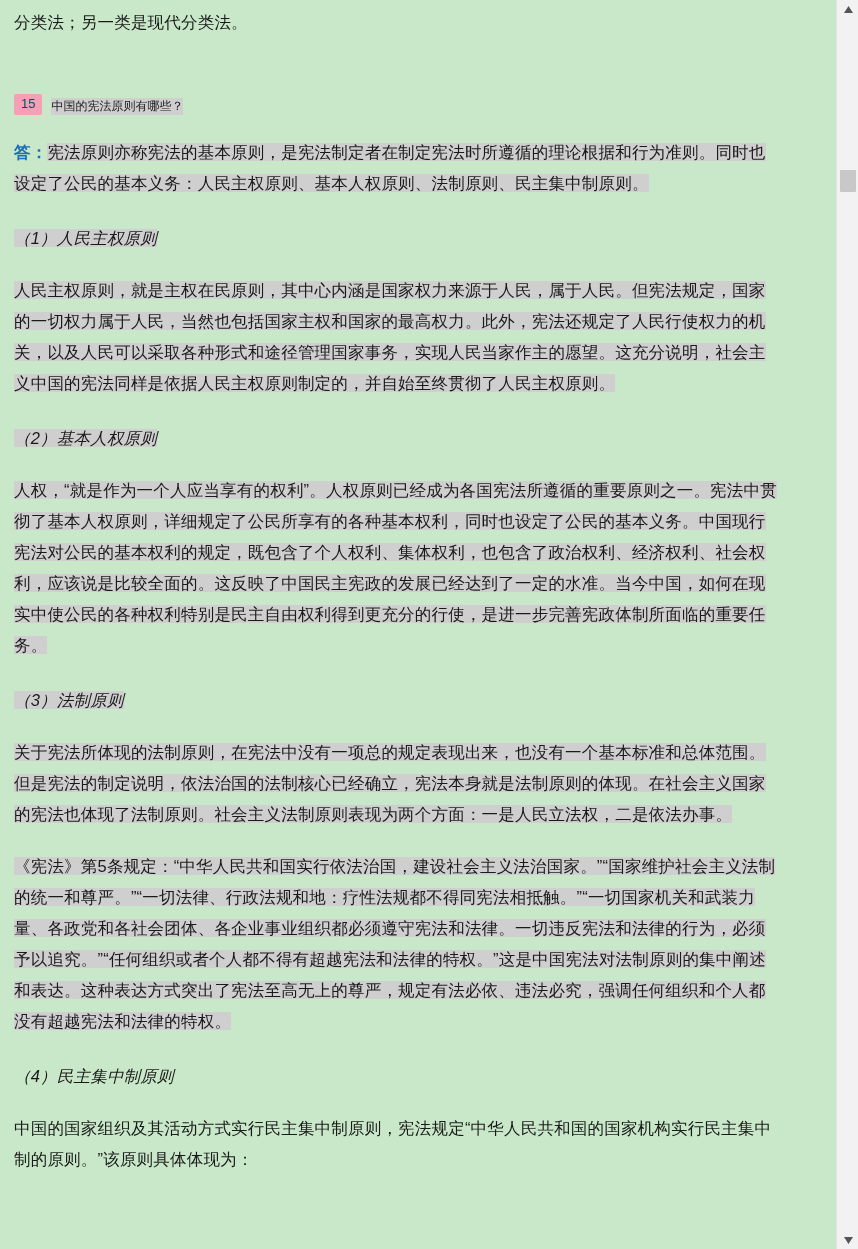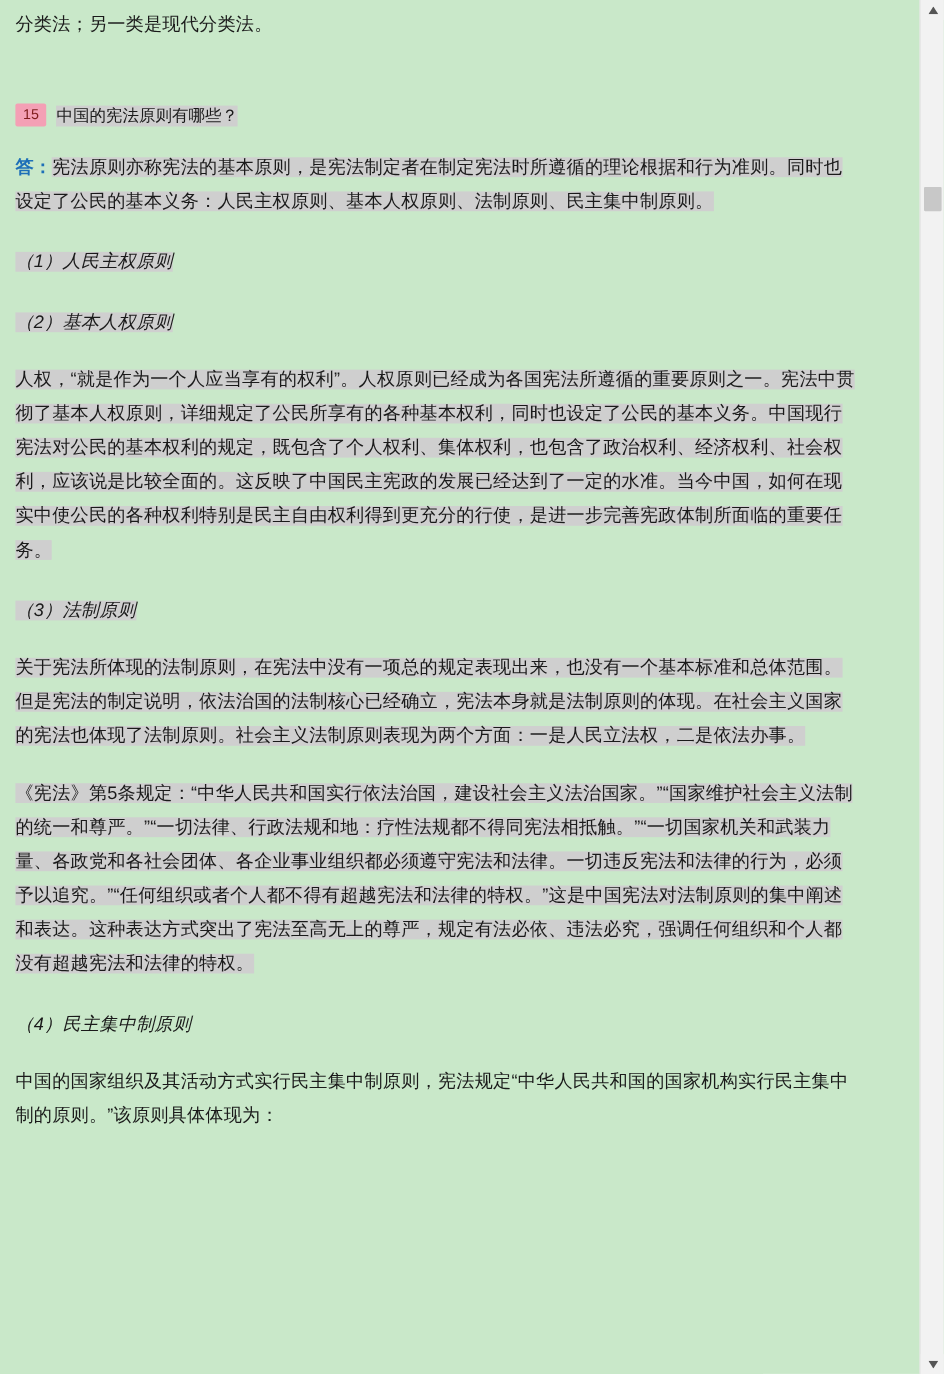--- a/index.html
+++ b/index.html
@@ -81,31 +81,31 @@
     padding-top: 7px;
   }
   .qrow {
     display: flex;
     align-items: baseline;
     margin-top: 58px;
   }
   .qnum {
     display: inline-block;
     background: #f4a0b5;
-    color: #7f1d1d;
+    color: #0c4a6e;
     font-size: 13px;
     line-height: 18px;
     padding: 1px 7px 2px 7px;
     border-radius: 2px;
     margin-right: 9px;
     position: relative;
     top: -2px;
   }
   .qtext {
-    font-size: 15px;
+    font-size: 12px;
     color: #1a1a1a;
   }
   .answer {
     margin-top: 20px;
   }
   .ans-label {
     color: #1d6fb8;
     font-weight: bold;
   }
   .subhead {
@@ -131,20 +131,23 @@
       <span class="qnum">15</span>
       <span class="qtext hl">中国的宪法原则有哪些？</span>
     </div>
 
     <p class="answer">
       <span class="ans-label">答：</span><span class="hl">宪法原则亦称宪法的基本原则，是宪法制定者在制定宪法时所遵循的理论根据和行为准则。同时也设定了公民的基本义务：人民主权原则、基本人权原则、法制原则、民主集中制原则。</span>
     </p>
 
     <p class="subhead">
       <span class="hl">（1）人民主权原则</span>
+    </p>
+    <p class="para">
+      <span class="hl">人民主权原则，就是主权在民原则，其中心内涵是国家权力来源于人民，属于人民。但宪法规定，国家的一切权力属于人民，当然也包括国家主权和国家的最高权力。此外，宪法还规定了人民行使权力的机关，以及人民可以采取各种形式和途径管理国家事务，实现人民当家作主的愿望。这充分说明，社会主义中国的宪法同样是依据人民主权原则制定的，并自始至终贯彻了人民主权原则。</span>
     </p>
 
     <p class="subhead">
       <span class="hl">（2）基本人权原则</span>
     </p>
     <p class="para">
       <span class="hl">人权，“就是作为一个人应当享有的权利”。人权原则已经成为各国宪法所遵循的重要原则之一。宪法中贯彻了基本人权原则，详细规定了公民所享有的各种基本权利，同时也设定了公民的基本义务。中国现行宪法对公民的基本权利的规定，既包含了个人权利、集体权利，也包含了政治权利、经济权利、社会权利，应该说是比较全面的。这反映了中国民主宪政的发展已经达到了一定的水准。当今中国，如何在现实中使公民的各种权利特别是民主自由权利得到更充分的行使，是进一步完善宪政体制所面临的重要任务。</span>
     </p>
 
     <p class="subhead">

